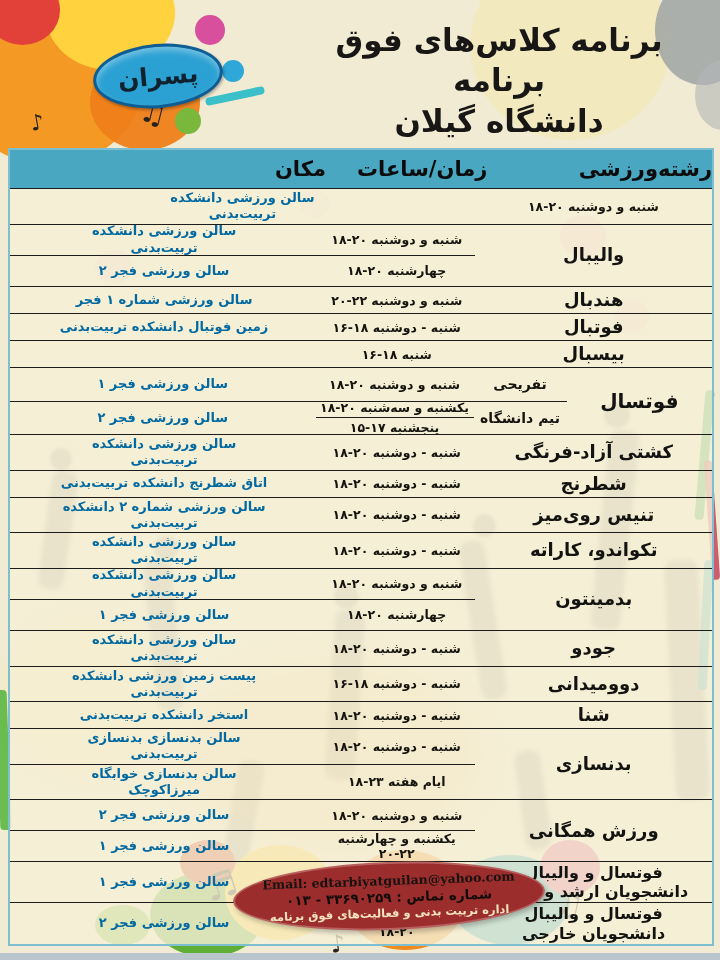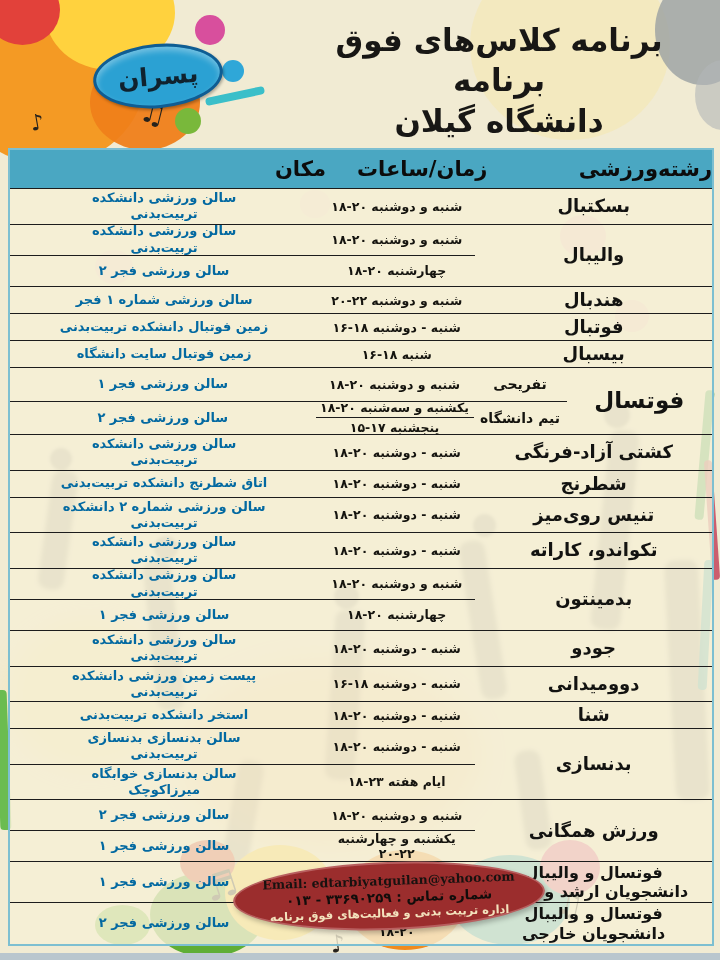--- a/index.html
+++ b/index.html
@@ -40,21 +40,21 @@
   .cell-sport{flex:0 0 32%;display:flex;align-items:center;justify-content:center;
     font-size:18px;font-weight:bold;color:#131311;padding:1px 6px;line-height:1.2;text-align:center;}
   .cell-sport.small{font-size:16px;}
   .entries{flex:1;display:flex;flex-direction:column;}
   .entry{display:flex;flex:1;align-items:stretch;min-height:26px;}
   .entry + .entry{border-top:1px solid #1c1c1c;}
   .cell-sub{flex:0 0 16%;display:flex;align-items:center;justify-content:center;
     font-size:14px;font-weight:bold;color:#15140f;padding:0 2px;text-align:center;}
   .cell-time{flex:0 0 33.8%;display:flex;flex-direction:column;justify-content:center;
     font-size:12.5px;font-weight:bold;color:#15140f;text-align:center;}
-  .has-sub .cell-sport{flex:0 0 19%;font-size:23px;}
+  .has-sub .cell-sport{flex:0 0 19%;font-size:20px;}
   .has-sub .cell-time{flex:0 0 28.4%;}
   .tline{padding:2px 2px;}
   .tline + .tline{border-top:1px solid #1c1c1c;}
   .cell-loc{flex:1;display:flex;align-items:center;justify-content:center;
     font-size:13px;font-weight:bold;color:#0369a1;text-align:center;padding:1px 4px;line-height:1.25;}
   .loc-inner{max-width:212px;}
 
   
   .contact{position:absolute;left:233px;top:862px;width:308px;height:64px;border-radius:50%;
     background:#9b2d2d;border:2px solid #b85f5f;transform:rotate(-2deg);z-index:3;
@@ -134,21 +134,20 @@
   </div>
 
   <div class="schedule">
     <div class="thead">
       <div class="th th-sport">رشته‌ورزشی</div>
       <div class="th th-time">زمان/ساعات</div>
       <div class="th th-loc">مکان</div>
     </div>
     <div class="tbody">
         <div class="row">
-          <div class="cell-sport">بسکتبال</div>
           <div class="entries">
             <div class="entry">
               <div class="cell-time">
                 <div class="tline">شنبه و دوشنبه ۲۰-۱۸</div>
               </div>
               <div class="cell-loc">
                 <div class="loc-inner">سالن ورزشی دانشکده تربیت‌بدنی</div>
               </div>
             </div>
           </div>
@@ -199,23 +198,20 @@
               </div>
             </div>
           </div>
         </div>
         <div class="row">
           <div class="cell-sport">بیسبال</div>
           <div class="entries">
             <div class="entry">
               <div class="cell-time">
                 <div class="tline">شنبه ۱۸-۱۶</div>
-              </div>
-              <div class="cell-loc">
-                <div class="loc-inner">زمین فوتبال سایت دانشگاه</div>
               </div>
             </div>
           </div>
         </div>
         <div class="row has-sub">
           <div class="cell-sport">فوتسال</div>
           <div class="entries">
             <div class="entry">
               <div class="cell-sub">تفریحی</div>
               <div class="cell-time">

